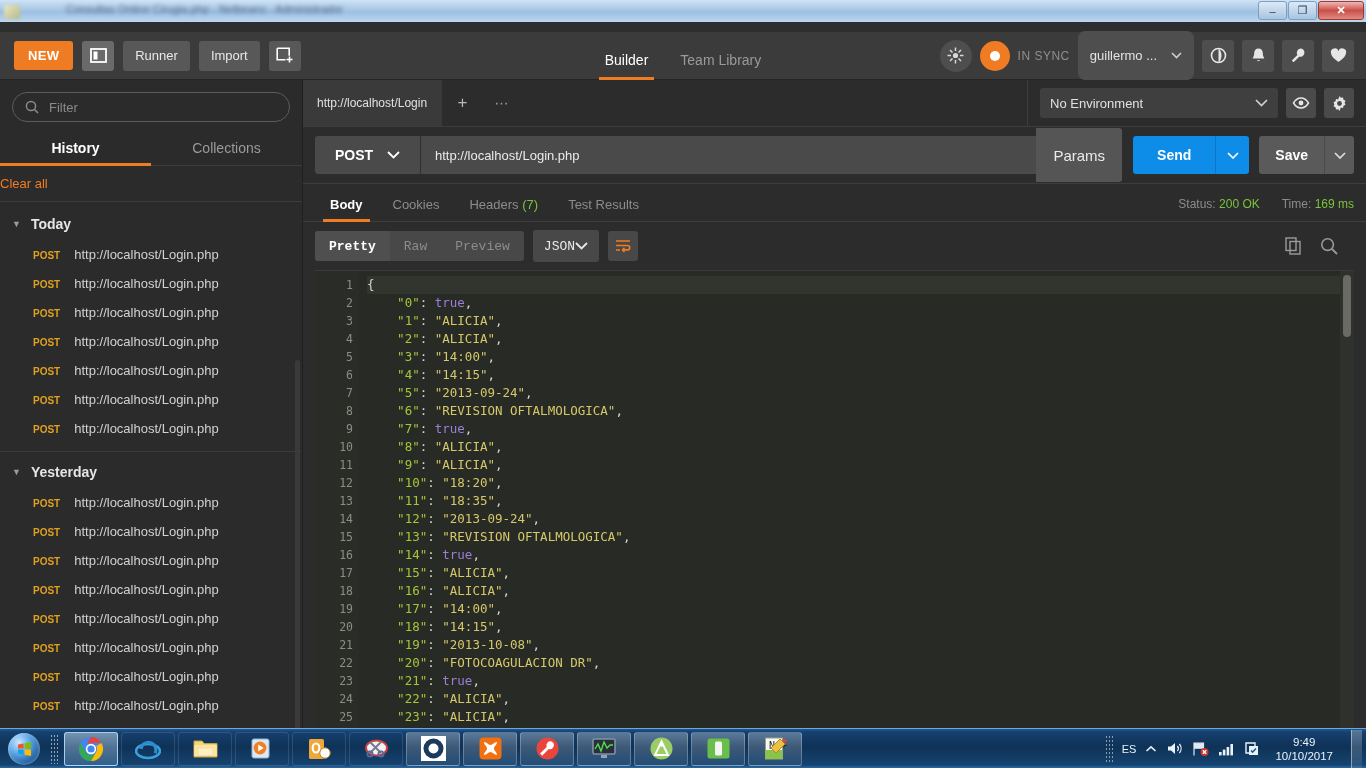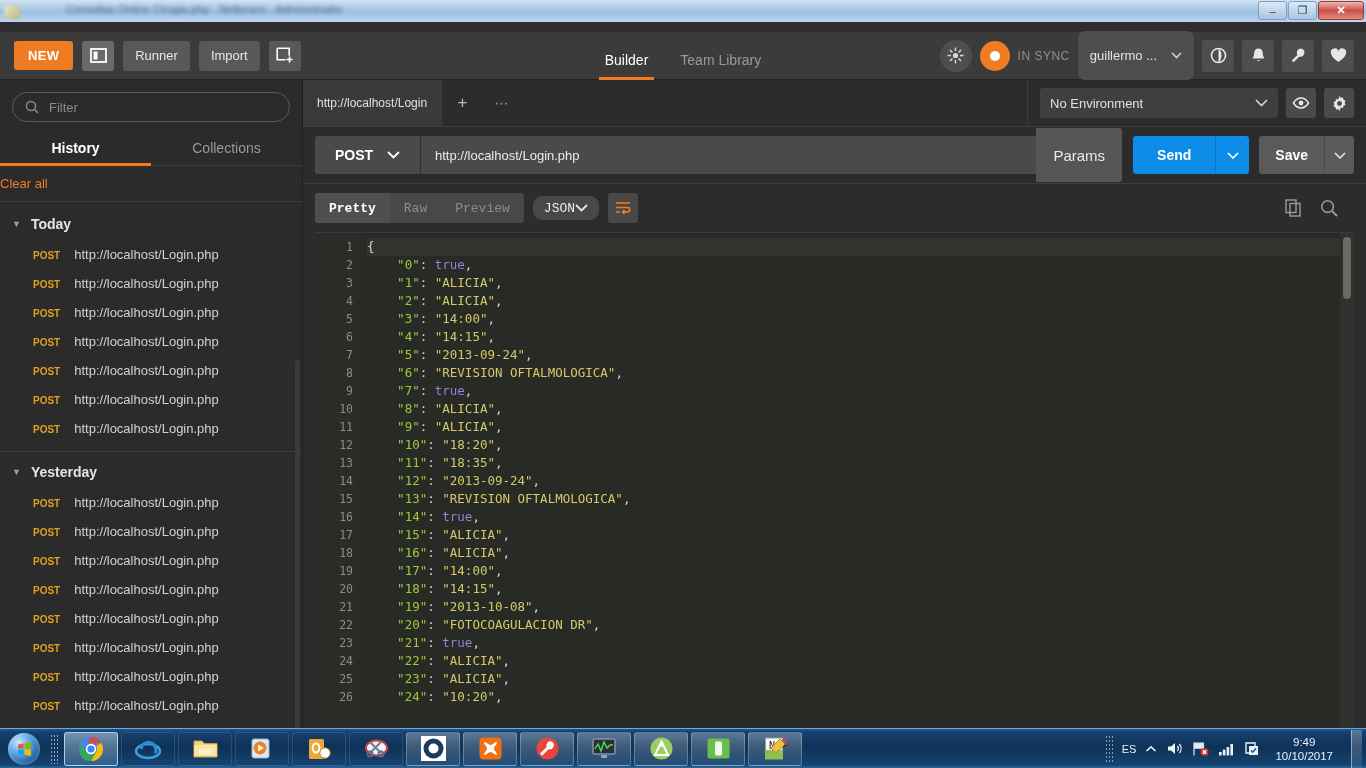--- a/index.html
+++ b/index.html
@@ -251,21 +251,21 @@
   }
   .seg {
     display: flex; height: 30px; background: #484848; border-radius: 3px; overflow: hidden;
   }
   .seg span {
     font-size: 13px; color: #8c8c8c; padding: 0 14px;
     display: flex; align-items: center;
   }
   .seg span.active { color: #fff; font-weight: bold; background: #4f4f4f; }
   .json-sel {
-    height: 24px; background: #484848; border-radius: 9px; color: #eaeaea;
+    height: 32px; background: #484848; border-radius: 3px; color: #eaeaea;
     font-size: 13px; display: flex; align-items: center; gap: 0; padding: 0 11px;
   }
   .wrap-btn {
     width: 30px; height: 30px; background: #484848; border-radius: 3px;
     display: flex; align-items: center; justify-content: center;
   }
   .fmt-right { margin-left: auto; display: flex; gap: 18px; padding-right: 16px; color: #9a9a9a; }
 
   
   .code-wrap {
@@ -616,20 +616,39 @@
           <div class="save-caret">
             <span class="ic">
               <svg width="12" height="7" viewBox="0 0 12 7">
                   <path d="M1 1l5 5 5-5" fill="none" stroke="#dcdcdc" stroke-width="1.7"></path>
                 </svg>
             </span>
           </div>
         </div>
       </div>
 
+      <div class="resp-tabs">
+        <div class="rtab active">Body</div>
+        <div class="rtab">Cookies</div>
+        <div class="rtab">
+          <span>Headers</span>
+          <span class="hdr-count">(7)</span>
+        </div>
+        <div class="rtab">Test Results</div>
+        <div class="status-area">
+          <div>
+            <span>Status:</span>
+            <span class="status-val">200 OK</span>
+          </div>
+          <div>
+            <span>Time:</span>
+            <span class="status-val">169 ms</span>
+          </div>
+        </div>
+      </div>
 
       <div class="fmt-row">
         <div class="seg">
           <span class="active">Pretty</span>
           <span>Raw</span>
           <span>Preview</span>
         </div>
         <div class="json-sel">
           <span>JSON</span>
           <span class="ic">

